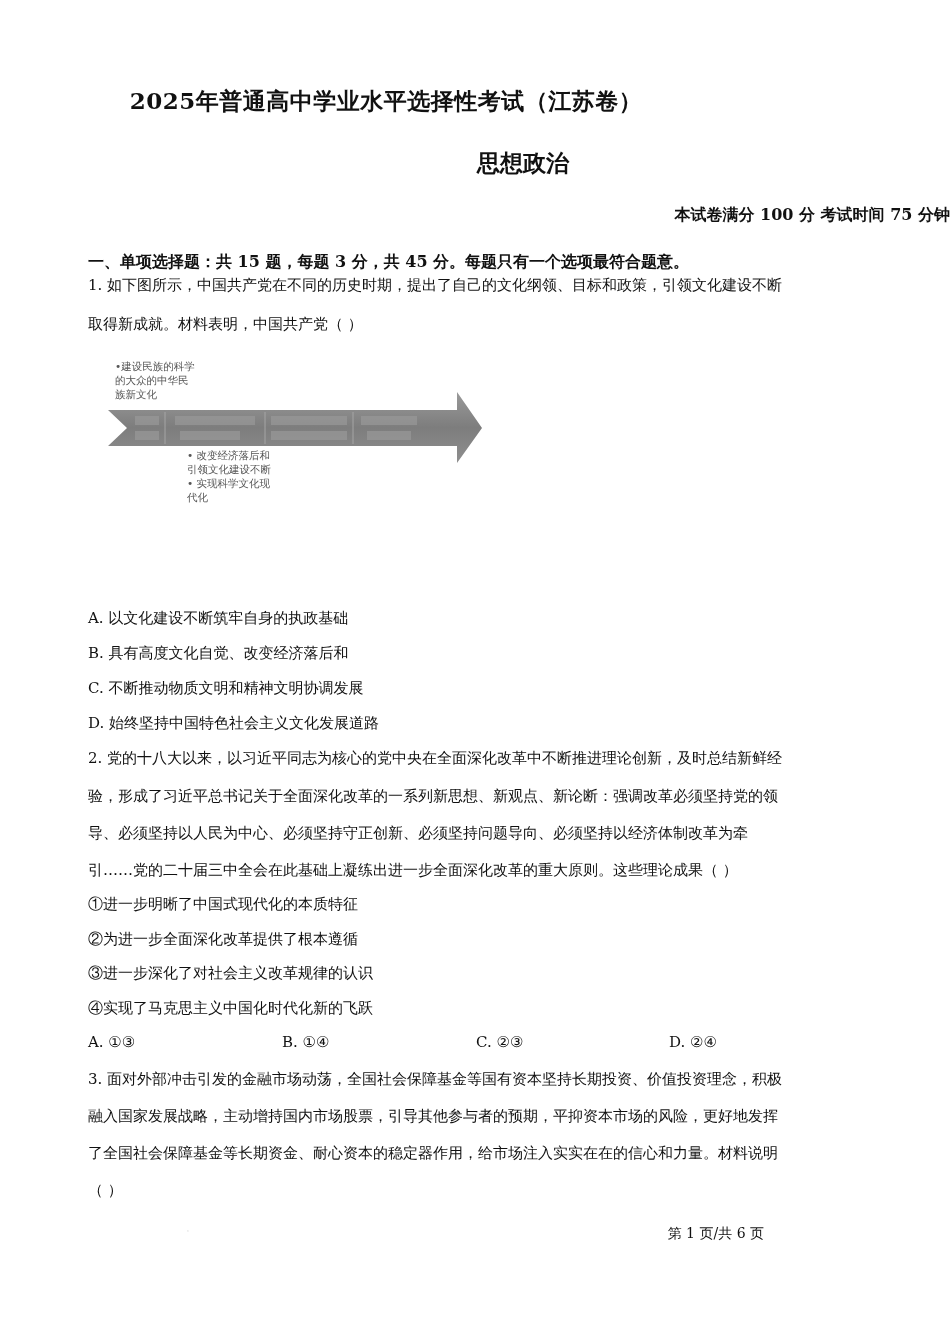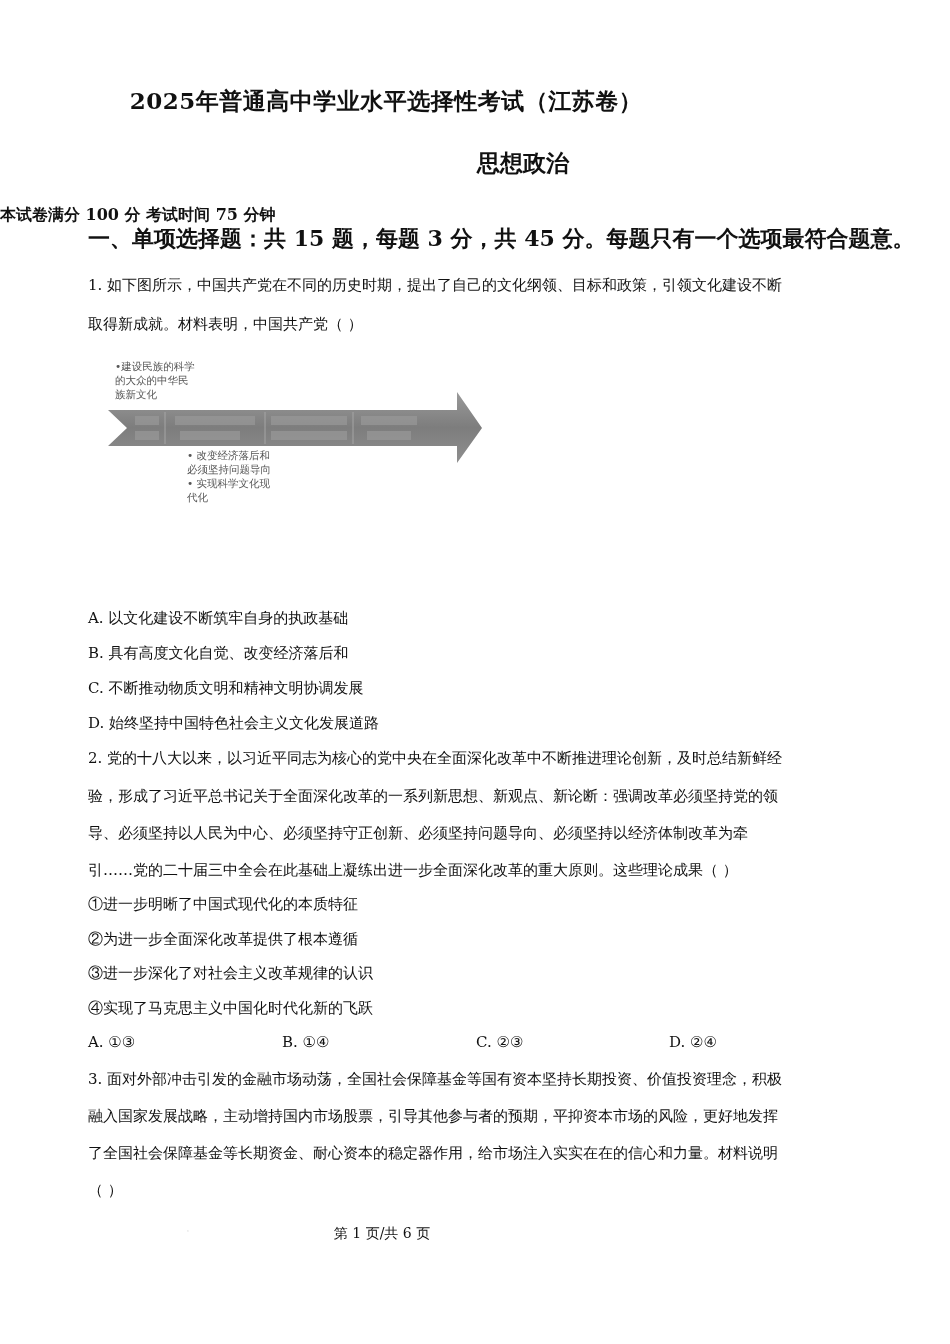--- a/index.html
+++ b/index.html
@@ -1,29 +1,29 @@
 <!DOCTYPE html>
 <html><head>
   <meta charset="utf-8">
   <style>
     html, body { margin: 0; padding: 0; background: #ffffff; }
     body { width: 950px; height: 1344px; position: relative; overflow: hidden;
       font-family: "DejaVu Serif", "Liberation Serif", serif; color: #111; }
     .abs { position: absolute; white-space: nowrap; }
     .title { left: 0; width: 772px; text-align: center; top: 86px; font-size: 23px; font-weight: bold; letter-spacing: 0.5px; }
     .subject { left: 0; width: 950px; text-align: center; top: 148px; font-size: 23px; font-weight: bold; padding-left: 48px; }
-    .meta { left: 0; width: 950px; text-align: left; top: 205px; font-size: 16px; font-weight: bold; }
-    .section { left: 88px; top: 224px; font-size: 22px; font-weight: bold; }
+    .meta { left: 0; width: 950px; text-align: right; top: 205px; font-size: 16px; font-weight: bold; }
+    .section { left: 88px; top: 252px; font-size: 16px; font-weight: bold; }
     .line { left: 88px; font-size: 15px; line-height: 20px; }
     .opt { font-size: 15px; }
     .figure { position: absolute; left: 105px; top: 345px; width: 380px; height: 235px; }
     .fig-text { position: absolute; font-family: "DejaVu Sans", "Liberation Sans", sans-serif;
       font-size: 10.5px; line-height: 14px; color: #555; white-space: nowrap; }
     .fig-text .b { display: block; }
-    .footer { left: 0; width: 764px; text-align: center; top: 1225px; font-size: 14px; }
+    .footer { left: 0; width: 764px; text-align: right; top: 1225px; font-size: 14px; }
     .dot { left: 187px; top: 1227px; font-size: 6px; color: #888; }
   </style>
 </head>
 <body>
 
 <div class="abs title">2025年普通高中学业水平选择性考试（江苏卷）</div>
 <div class="abs subject">思想政治</div>
 <div class="abs meta">本试卷满分 100 分  考试时间 75 分钟</div>
 <div class="abs section">一、单项选择题：共 15 题，每题 3 分，共 45 分。每题只有一个选项最符合题意。</div>
 
@@ -55,21 +55,21 @@
     </g>
   </svg>
 
   <div class="fig-text" style="left:10px;top:14px">
     <span class="b">•建设民族的科学</span>
     <span class="b">的大众的中华民</span>
     <span class="b">族新文化</span>
   </div>
   <div class="fig-text" style="left:82px;top:103px">
     <span class="b">• 改变经济落后和</span>
-    <span class="b">  必须坚持问题导向</span>
+    <span class="b">  引领文化建设不断</span>
     <span class="b">• 实现科学文化现</span>
     <span class="b">  代化</span>
   </div>
 </div>
 
 <div class="abs line opt" style="top:608px">A. 以文化建设不断筑牢自身的执政基础</div>
 <div class="abs line opt" style="top:643px">B. 具有高度文化自觉、改变经济落后和</div>
 <div class="abs line opt" style="top:678px">C. 不断推动物质文明和精神文明协调发展</div>
 <div class="abs line opt" style="top:713px">D. 始终坚持中国特色社会主义文化发展道路</div>
 

